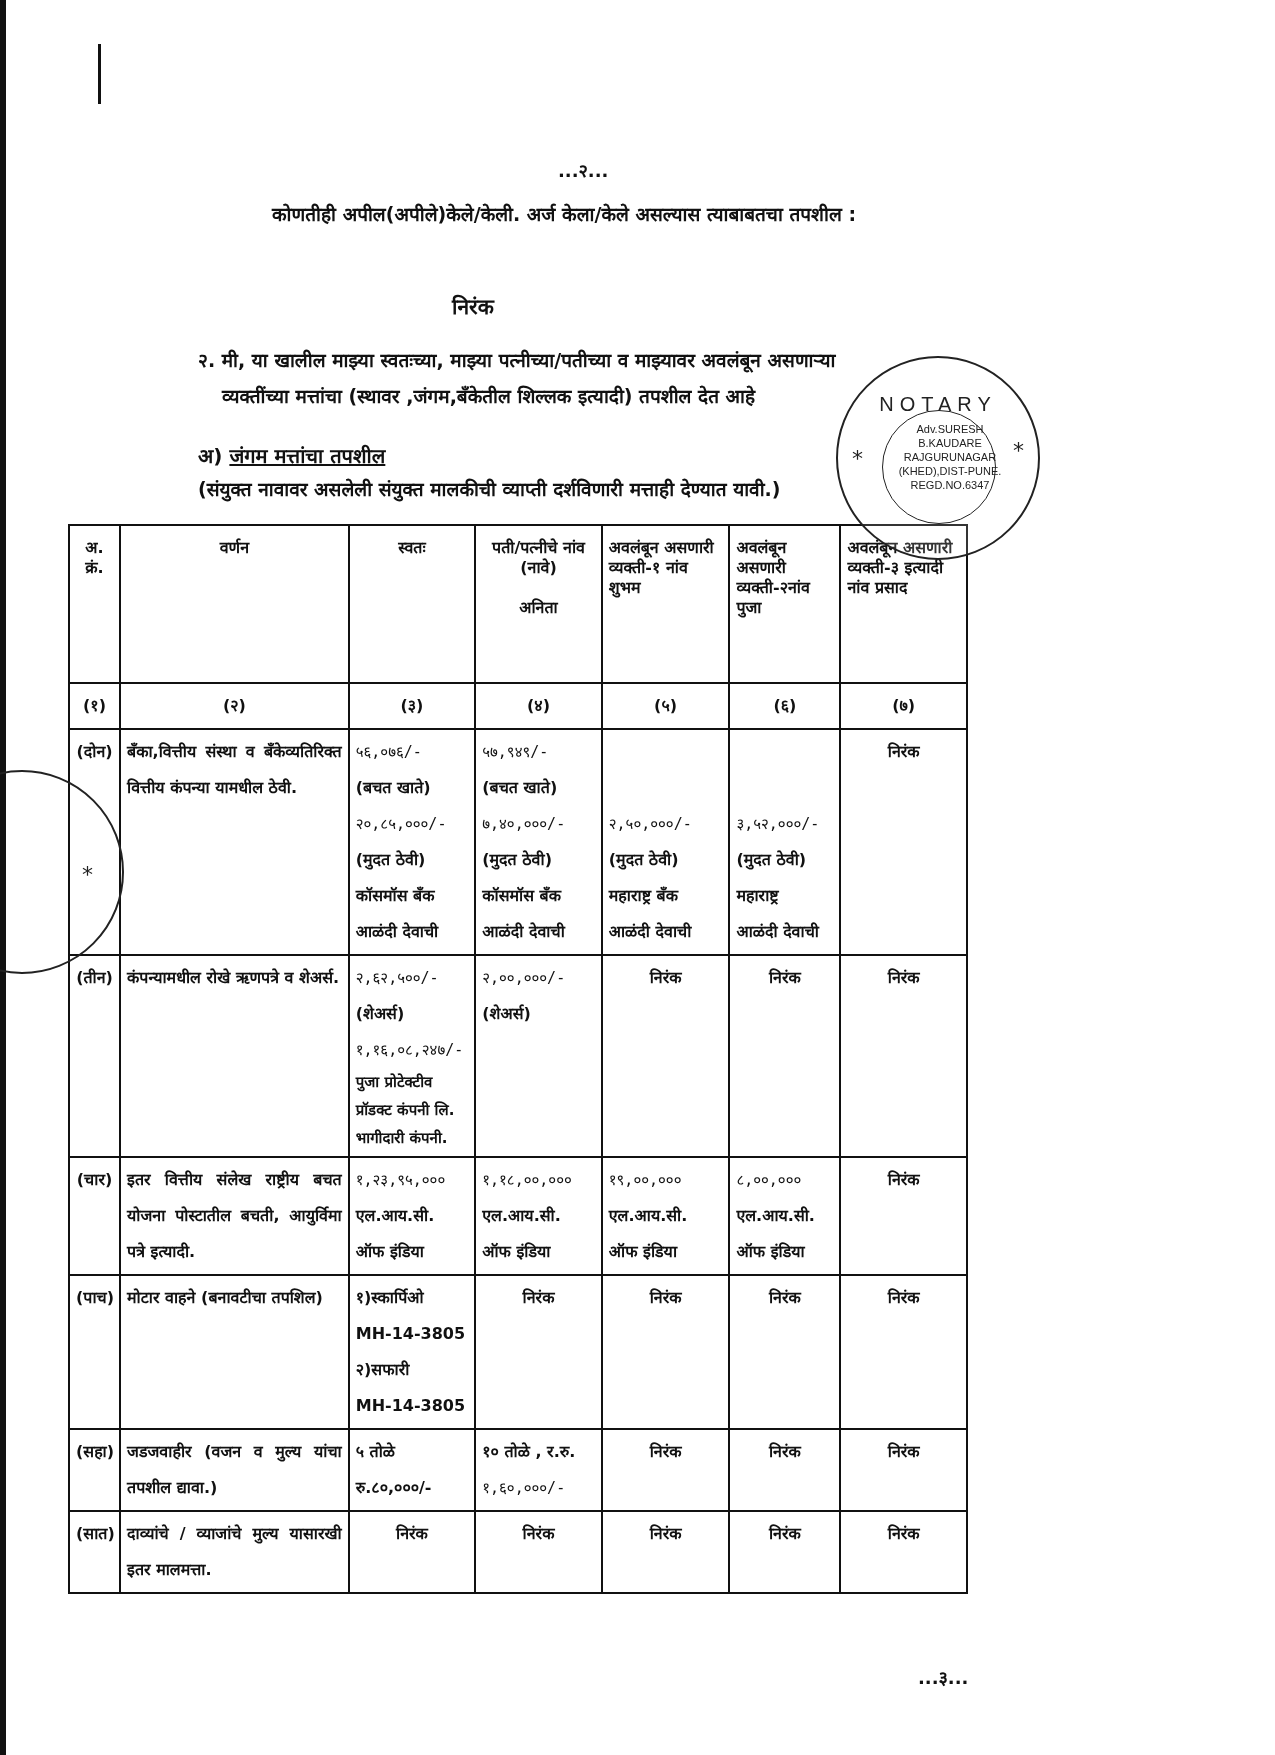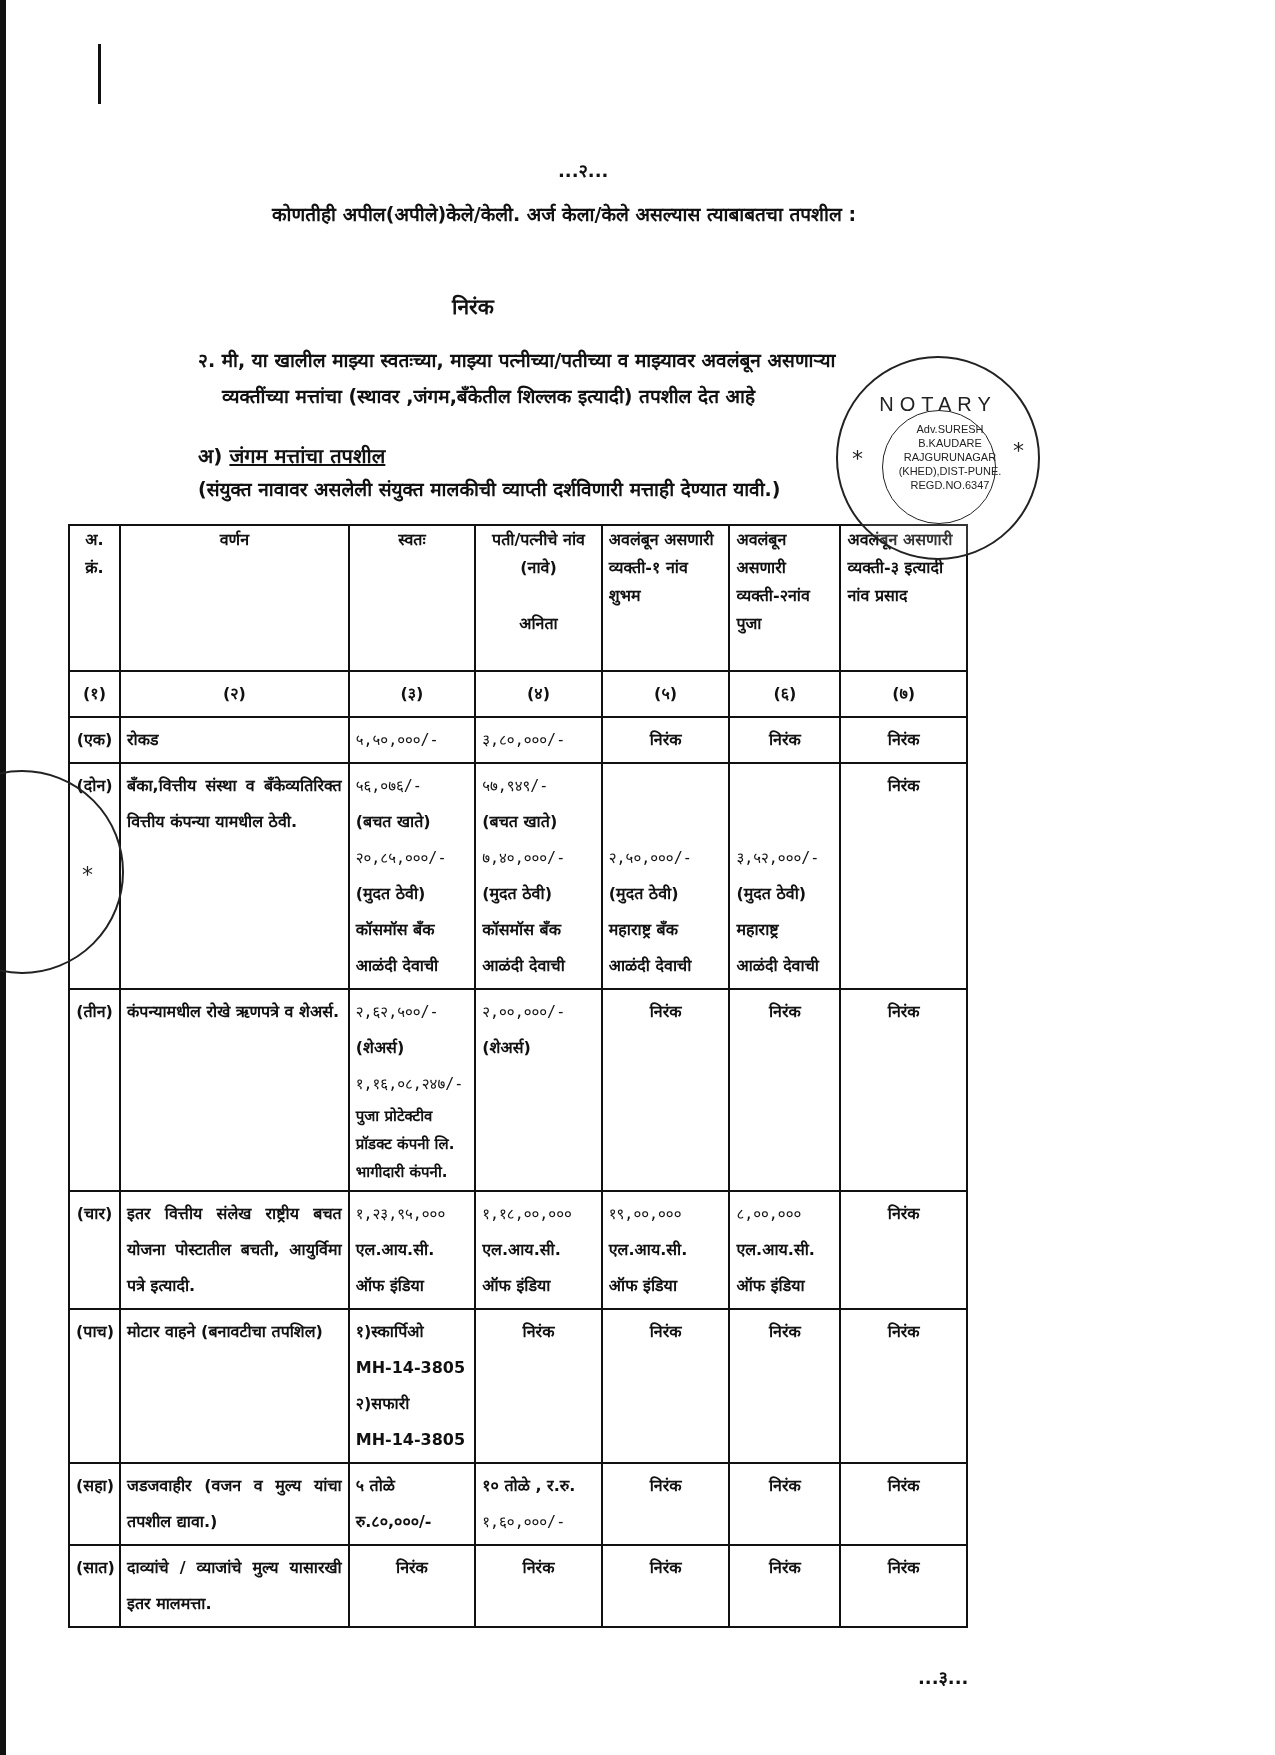--- a/index.html
+++ b/index.html
@@ -17,21 +17,21 @@
   .nirank-c { left:452px; top:292px; font-size:21px; font-weight:bold; }
   .p2 { left:198px; top:342px; width:800px; }
   .p2 .line2 { padding-left:24px; }
   .sub-a { left:198px; top:442px; font-size:20px; font-weight:bold; }
   .sub-a u { text-decoration:underline; }
   .note { left:198px; top:476px; font-size:19px; font-weight:bold; }
   table.assets { position:absolute; left:68px; top:524px; border-collapse:collapse;
                  table-layout:fixed; width:900px; font-size:16px; font-weight:bold; }
   table.assets td, table.assets th { border:2px solid #111; vertical-align:top;
                  padding:4px 6px; line-height:36px; }
-  table.assets th { font-weight:bold; text-align:left; line-height:28px; padding-top:0; }
+  table.assets th { font-weight:bold; text-align:left; line-height:20px; padding-top:12px; }
   .c1{width:46px;} .c2{width:206px;} .c3{width:114px;} .c4{width:114px;}
   .c5{width:115px;} .c6{width:100px;} .c7{width:114px;}
   .center { text-align:center !important; }
   .num { font-family:"DejaVu Sans Mono", monospace; font-weight:normal; font-size:15px; }
   .small { font-size:15px; line-height:28px; }
   .desc { text-align:justify; }
   .hdr-row th { height:140px; }
   .idx-row td { text-align:center; line-height:22px; padding:2px 4px; }
   .stamp { border:2px solid #222; border-radius:50%; color:#222; text-align:center; }
   .stamp1 { left:836px; top:356px; width:200px; height:200px; background:rgba(255,255,255,0.15); }
@@ -96,39 +96,20 @@
       <td>(२)</td>
       <td>(३)</td>
       <td>(४)</td>
       <td>(५)</td>
       <td>(६)</td>
       <td>(७)</td>
     </tr>
   </thead>
   <tbody id="asset-rows">
       <tr>
-        <td class="center">(एक)</td>
-        <td class="desc">रोकड</td>
-        <td>
-          <div class="num">५,५०,०००/-</div>
-        </td>
-        <td>
-          <div class="num">३,८०,०००/-</div>
-        </td>
-        <td class="center">
-          <div>निरंक</div>
-        </td>
-        <td class="center">
-          <div>निरंक</div>
-        </td>
-        <td class="center">
-          <div>निरंक</div>
-        </td>
-      </tr>
-      <tr>
         <td class="center">(दोन)</td>
         <td class="desc">बँका,वित्तीय संस्था व बँकेव्यतिरिक्त वित्तीय कंपन्या यामधील ठेवी.</td>
         <td>
           <div class="num">५६,०७६/-</div>
           <div>(बचत खाते)</div>
           <div class="num">२०,८५,०००/-</div>
           <div>(मुदत ठेवी)</div>
           <div>कॉसमॉस बँक</div>
           <div>आळंदी देवाची</div>
         </td>

